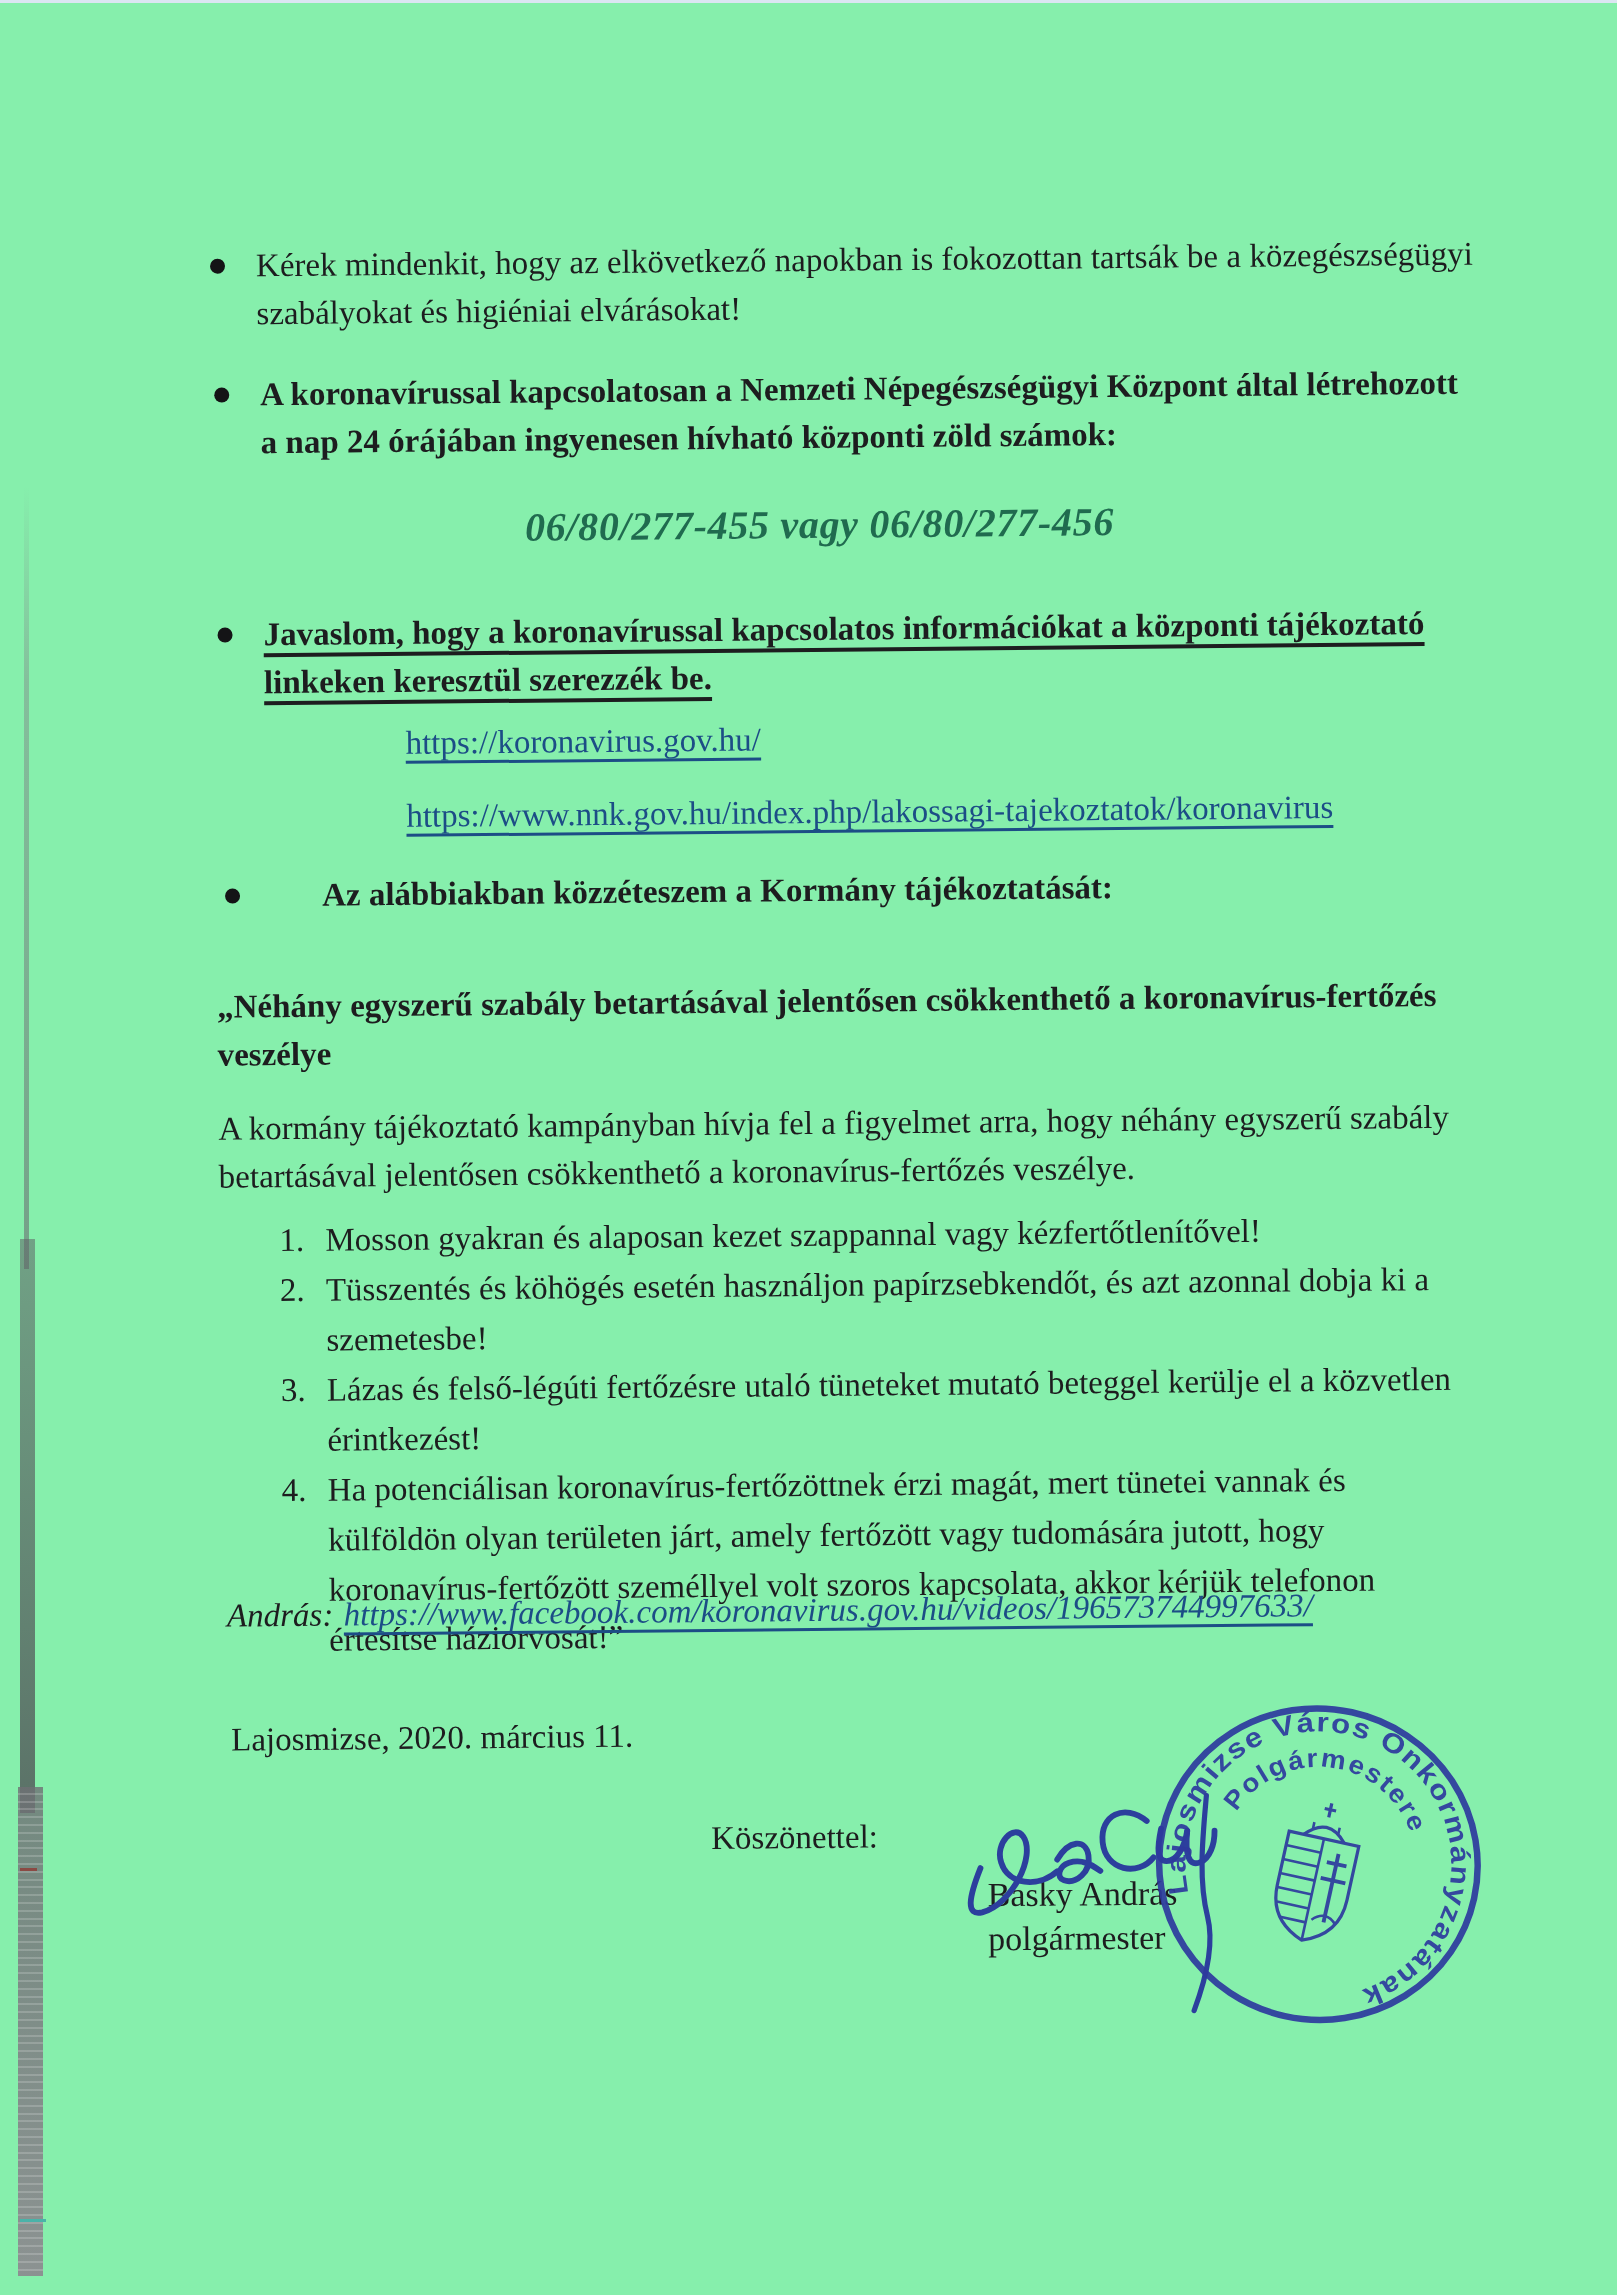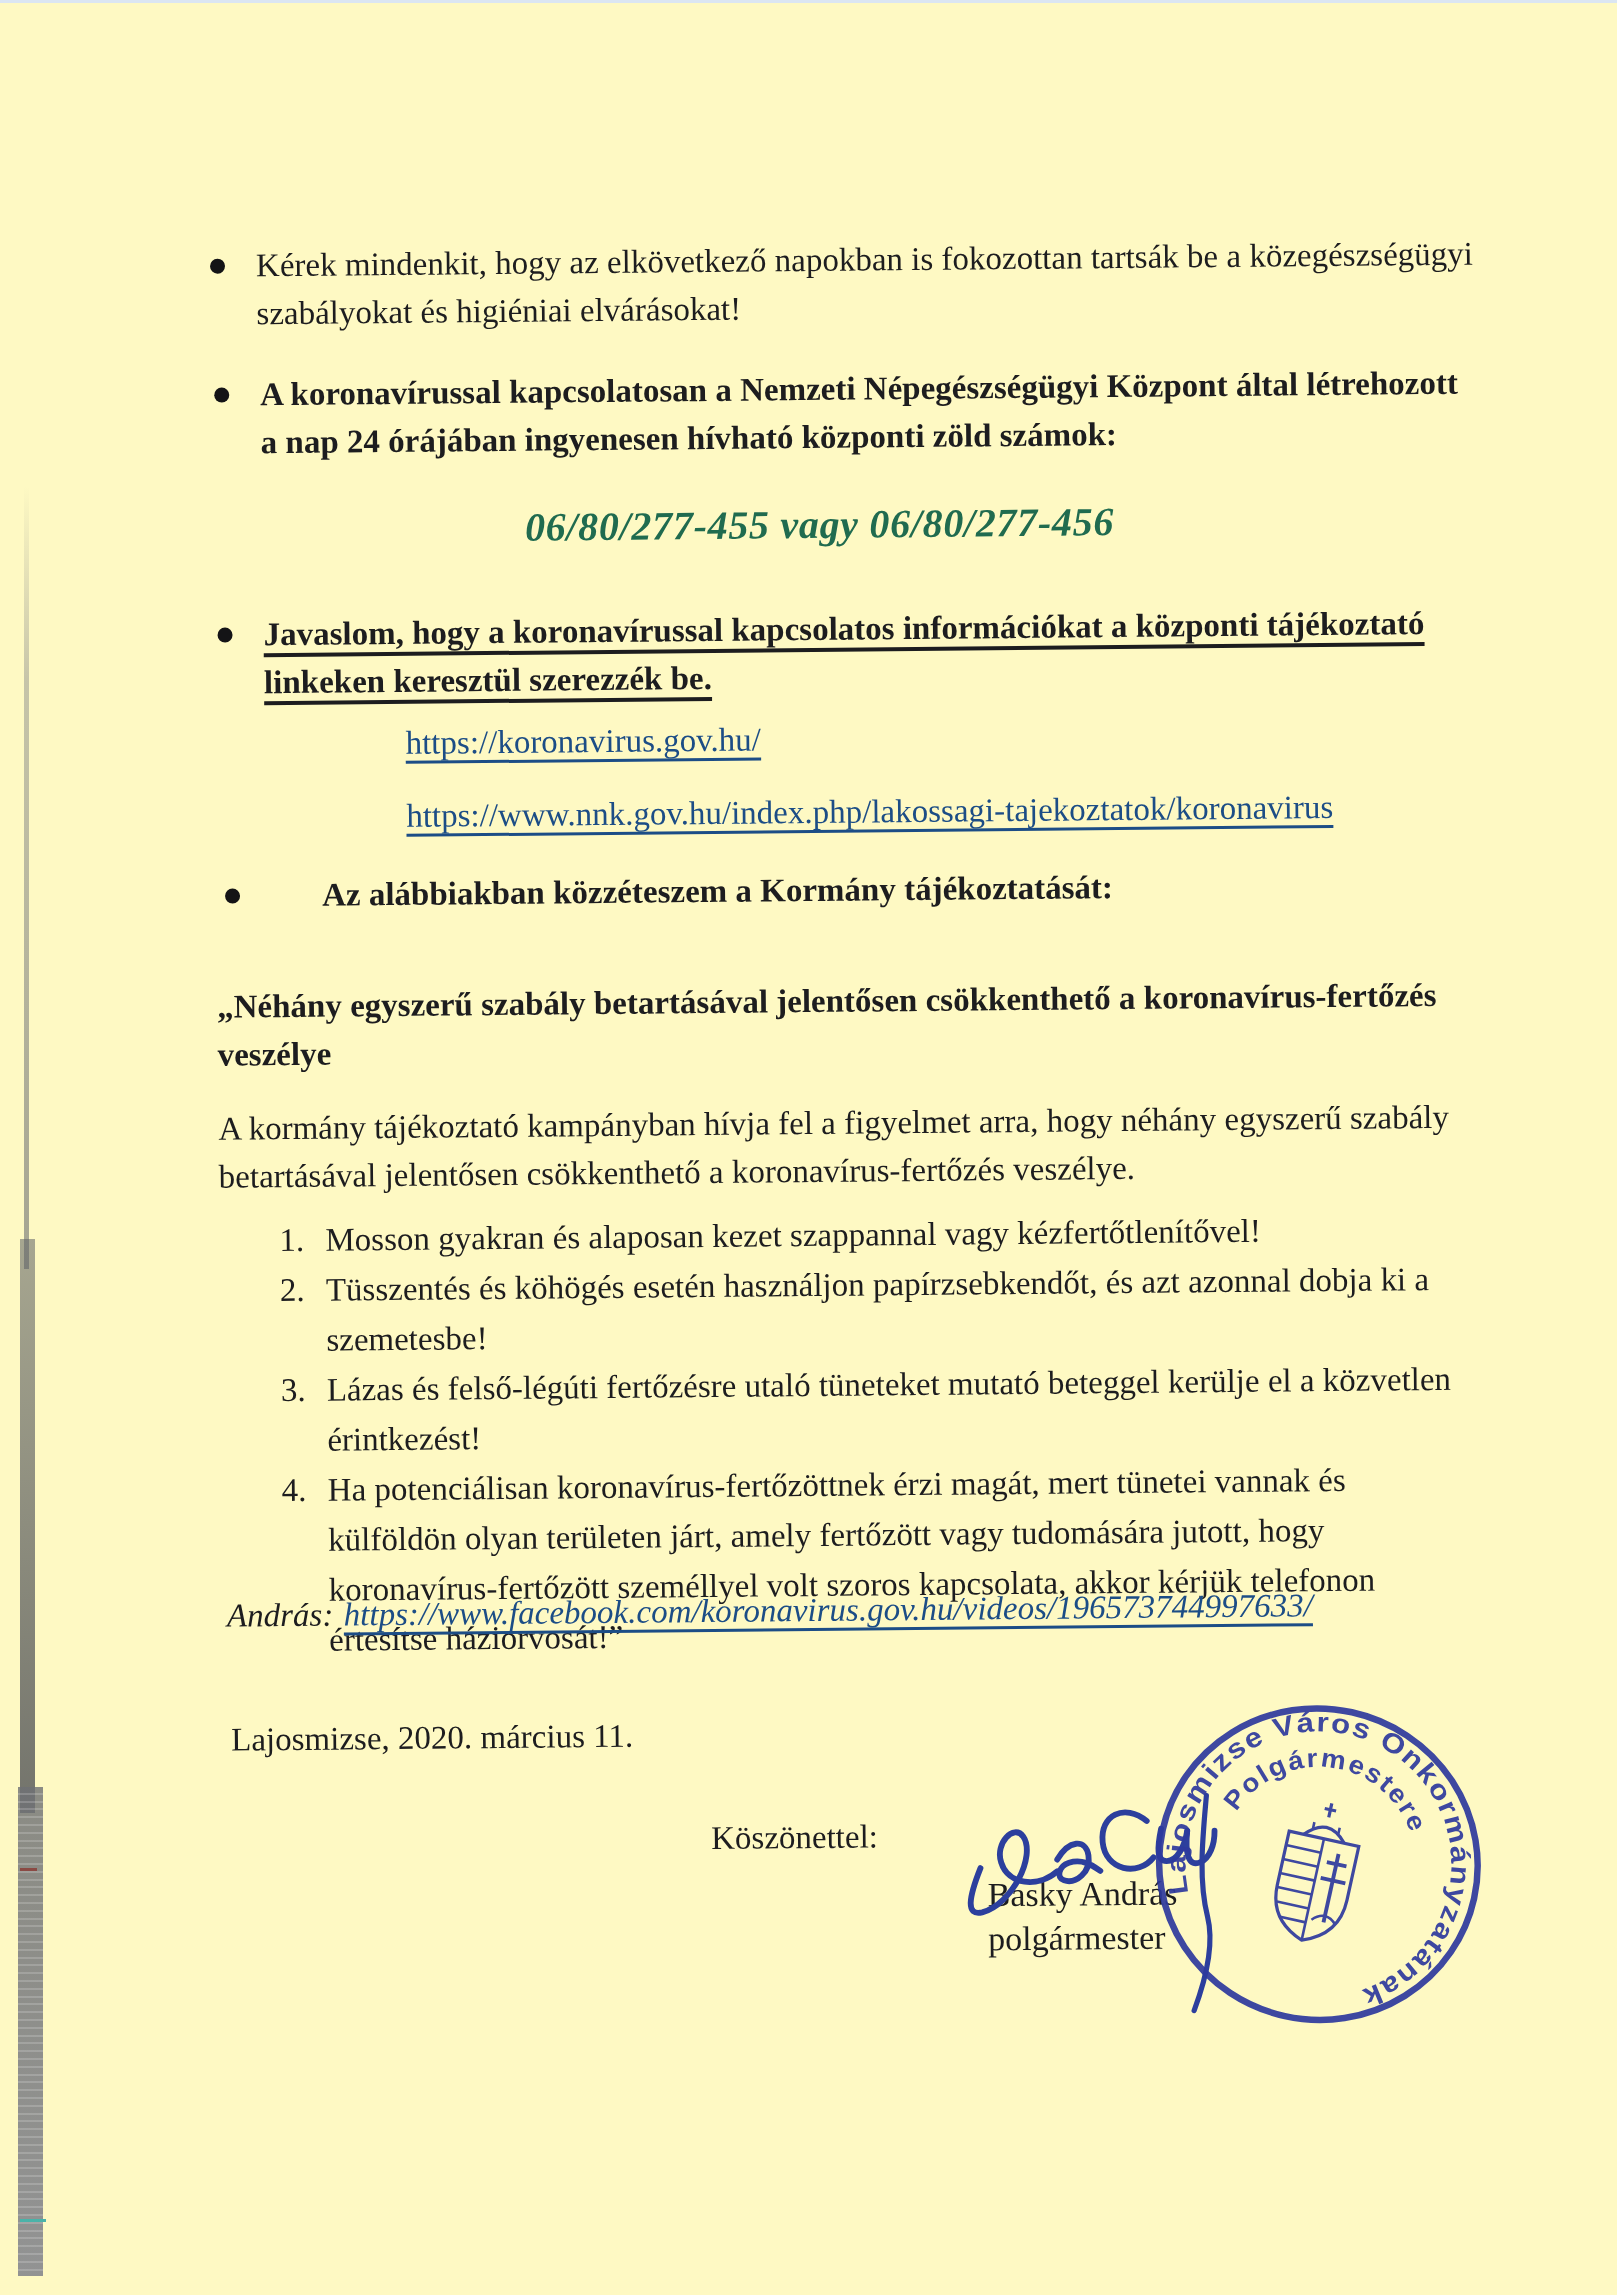--- a/index.html
+++ b/index.html
@@ -1,18 +1,18 @@
 <!DOCTYPE html>
 <html style="font-size:10.4px"><head>
 <meta charset="utf-8">
 <style>
   html,body { margin:0; padding:0; background:#e8e8e8; }
   .page {
     position:relative; width:1617px; height:2295px;
-    background:#fef9c3; overflow:hidden;
+    background:#86efac; overflow:hidden;
     font-family:"Liberation Serif", serif; color:#1d1d1f;
   }
   .content { position:absolute; left:0; top:0; width:1617px; height:2295px;
     transform:rotate(-0.55deg); transform-origin:809px 783px; }
   .block { position:absolute; font-size:33px; line-height:48px; }
   .line { white-space:nowrap; }
   .bold { font-weight:bold; }
   .bullet { display:flex; }
   .dot { width:15px; height:15px; border-radius:50%; background:#141416; flex:none; margin-top:17px; }
   .gap1 { margin-right:31px; } .gap2 { margin-right:82px; }

